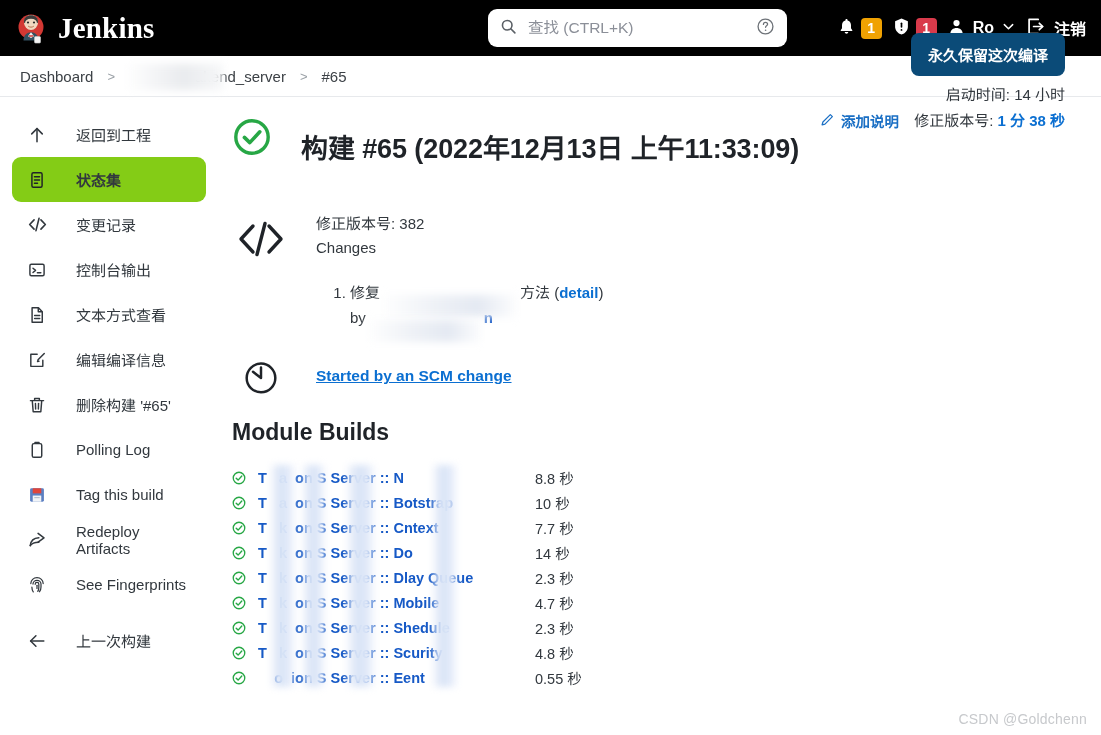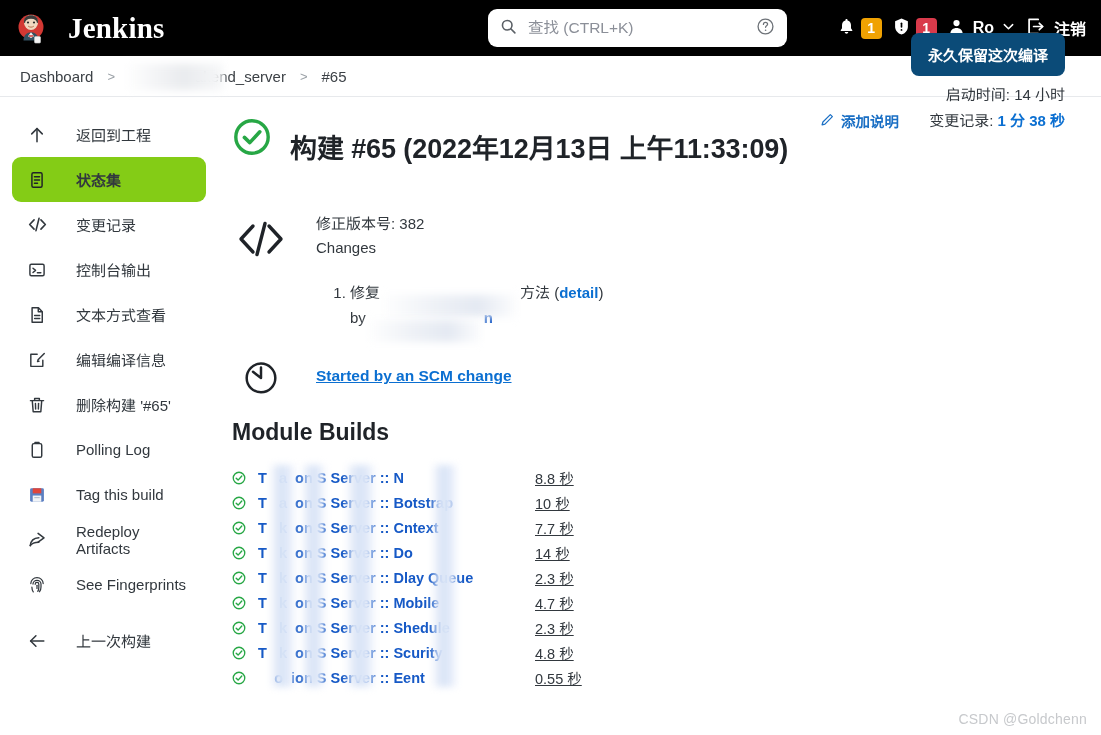--- a/index.html
+++ b/index.html
@@ -12,21 +12,21 @@
     font-family: "Liberation Sans", "DejaVu Sans", sans-serif;
     color: #1f2328;
   }
   .page { position: relative; width: 1101px; height: 735px; background:#fff; }
 
   
   .header {
     position: absolute; top:0; left:0; width:1101px; height:56px;
     background:#000; display:flex; align-items:center;
   }
-  .brand { display:flex; align-items:center; gap:20px; padding-left:14px; }
+  .brand { display:flex; align-items:center; gap:10px; padding-left:14px; }
   .brand-logo { width:34px; height:34px; position:relative; }
   .brand-name {
     color:#fff; font-family:"Liberation Serif","DejaVu Serif",serif;
     font-size:29px; font-weight:700; letter-spacing:.2px;
   }
   .search-wrap {
     position:absolute; left:488px; top:9px; width:299px; height:38px;
     background:#fff; border-radius:9px; display:flex; align-items:center;
     padding:0 12px; gap:9px;
   }
@@ -80,21 +80,21 @@
     height:45px; margin:0 12px; padding:0 14px;
     border-radius:9px; cursor:pointer;
     font-size:15px; color:#32383e;
   }
   .side-item.active { background:#84cc16; font-weight:700; }
   .side-icon { width:22px; height:22px; flex:0 0 22px; display:flex; align-items:center; justify-content:center; }
   .side-gap { height:11px; }
 
   
   .main { position:absolute; top:112px; left:232px; width:869px; }
-  .title-row { display:flex; align-items:flex-start; }
+  .title-row { display:flex; align-items:flex-start;gap:11px; }
   .title-icon { width:40px; height:40px; margin-top:5px; flex:0 0 40px; }
   .page-title {
     font-size:27px; font-weight:700; color:#1f2328; margin-left:18px;
     line-height:1.45; letter-spacing:-.1px;
   }
 
   .keep-btn {
     position:absolute; right:36px; top:33px;
     background:#0b4b78; color:#fff; border:none; border-radius:8px;
     font-size:15px; font-weight:700; padding:11px 17px; cursor:pointer;
@@ -134,21 +134,21 @@
   .section-title { font-size:23px; font-weight:700; color:#1f2328; margin-top:22px; }
 
   
   .modules { margin-top:18px; position:relative; }
   .mod-row { display:flex; align-items:center; height:25px; }
   .mod-status { width:20px; flex:0 0 20px; display:flex; align-items:center; }
   .mod-name {
     margin-left:6px; color:#1659c6; font-size:14.5px; font-weight:700;
     white-space:nowrap; position:relative; cursor:pointer;
   }
-  .mod-dur { position:absolute; left:303px; font-size:14.5px; color:#32383e; font-weight:400;text-decoration:underline; }
+  .mod-dur { position:absolute; left:303px; font-size:14.5px; color:#32383e; font-weight:400; }
   .mod-row-inner { position:relative; display:flex; align-items:center; width:620px; }
 
   
   .blur-band {
     position:absolute; top:0; pointer-events:none;
     background:linear-gradient(90deg, rgba(255,255,255,0) 0%, rgba(228,235,248,.96) 20%, rgba(214,226,246,.98) 50%, rgba(232,238,250,.95) 80%, rgba(255,255,255,0) 100%);
     filter:blur(3.5px);
   }
 
   .watermark {
@@ -570,21 +570,21 @@
   </div>
 
   <button class="keep-btn">永久保留这次编译</button>
 
   <div class="meta-block">
     <div class="meta-line">
       <span>启动时间:</span>
       <span>14 小时</span>
     </div>
     <div class="meta-line">
-      <span>变更记录:</span>
+      <span>修正版本号:</span>
       <span class="meta-strong">1 分 38 秒</span>
     </div>
   </div>
 
   <div class="add-desc">
     <span>
       <svg width="15" height="15" viewBox="0 0 16 16" fill="none" stroke="#1a6fc4" stroke-width="1.3">
         <path d="M2.2 13.8l.9-3.1L11 2.8l2.2 2.2-7.9 7.9z" stroke-linejoin="round"></path>
       </svg>
     </span>

